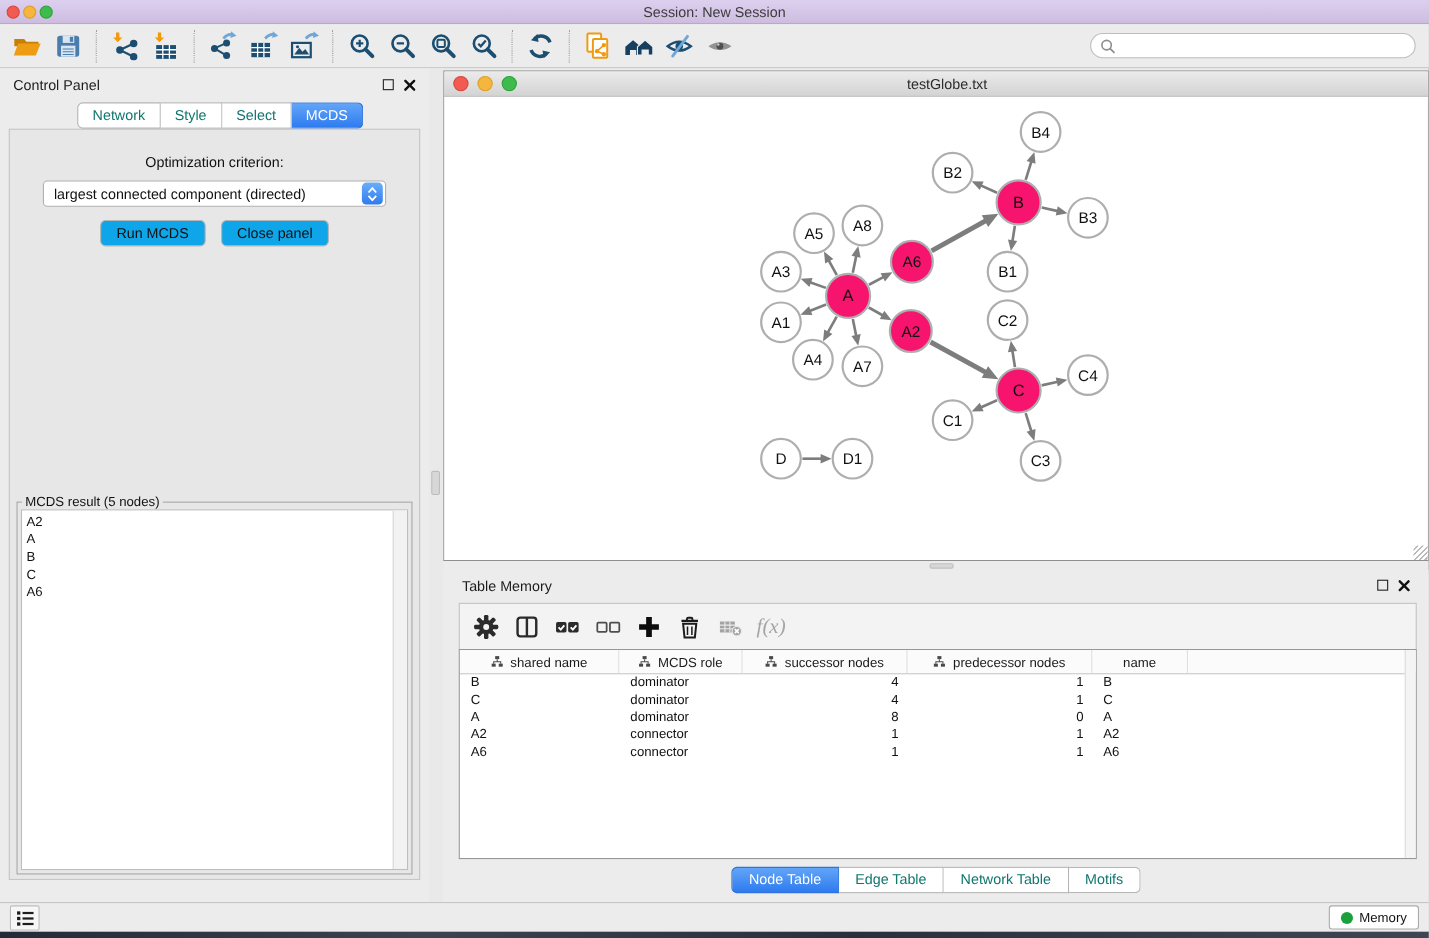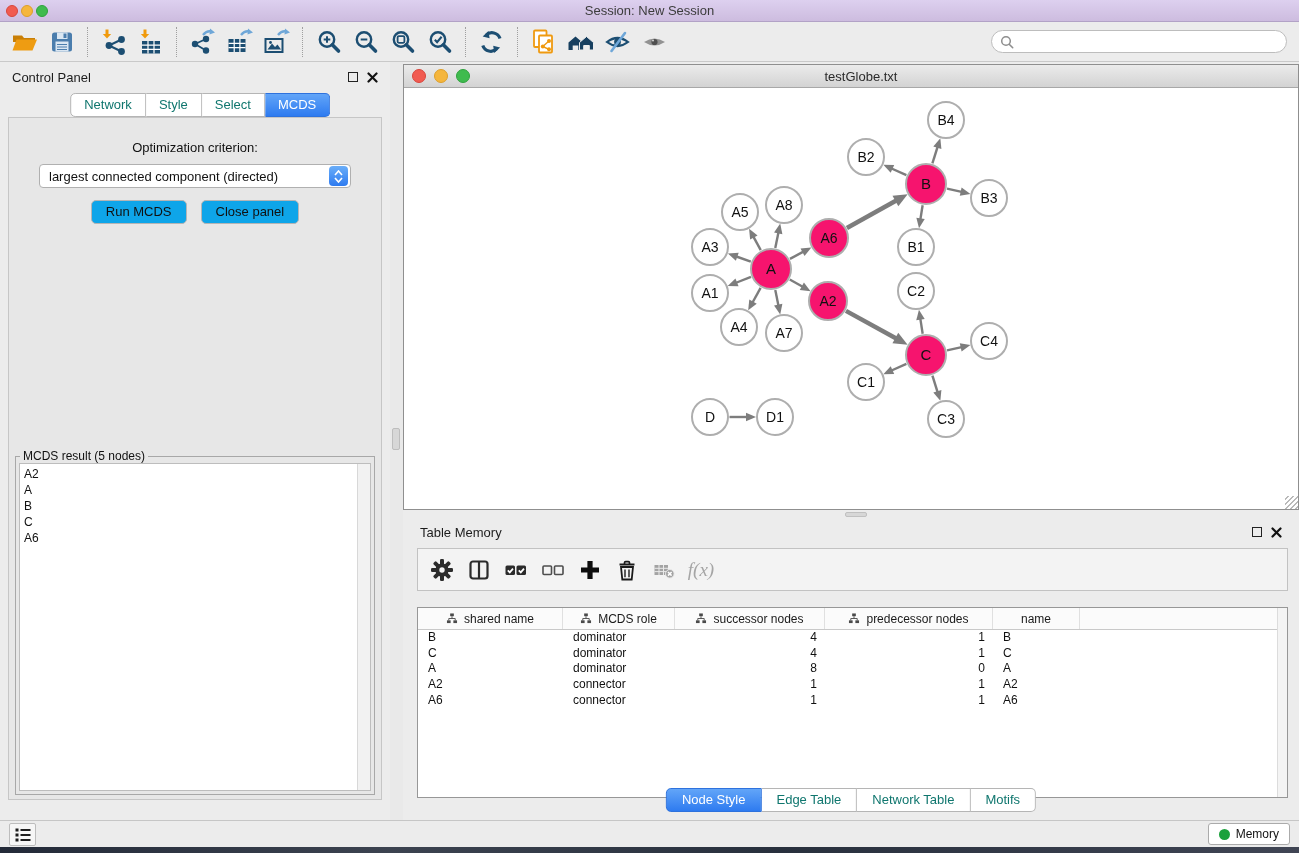--- a/index.html
+++ b/index.html
@@ -81,21 +81,21 @@
   .resize-grip { position:absolute; right:0; bottom:0; width:13px; height:13px;
     background:repeating-linear-gradient(135deg, transparent 0 2px, #b9b9b9 2px 3.5px); }
 
   
   .table-panel { position:absolute; left:403px; top:518px; width:896px; height:302px; background:#ececec; }
   .tp-head { position:relative; height:28px; display:flex; align-items:center; padding:0 17px; }
   .tp-toolbar { position:absolute; left:14px; right:11px; top:30px; height:43px;
     background:#f3f3f3; border:1px solid #c2c2c2; display:flex; align-items:center; gap:7px; padding:0 9px; }
   .tp-tbtn { width:30px; height:32px; display:flex; align-items:center; justify-content:center; }
   .fx { font-family:"Liberation Serif", serif; font-style:italic; font-size:19px; color:#a5a5a5; }
-  .tbl-box { position:absolute; left:14px; right:11px; top:89px; height:191px;
+  .tbl-box { position:absolute; left:14px; right:11px; top:72px; height:191px;
     background:#fff; border:1px solid #979797; overflow:hidden; }
   .tbl-scroll { position:absolute; right:0; top:0; bottom:0; width:10px; background:#f4f4f4; border-left:1px solid #dcdcdc; }
   .tbl-header { display:grid; grid-template-columns:145px 112px 150px 168px 87px 1fr; height:22px;
     background:#fbfbfb; border-bottom:1px solid #c9c9c9; }
   .th-cell { display:flex; align-items:center; justify-content:center; gap:6px; font-size:12px;
     color:#1a1a1a; border-right:1px solid #e0e0e0; overflow:hidden; }
   .th-cell:last-child { border-right:none; }
   .tbl-row { display:grid; grid-template-columns:145px 112px 150px 168px 87px 1fr; height:15.7px; }
   .td-cell { font-size:12px; color:#111; line-height:15.7px; white-space:nowrap; overflow:hidden; }
   .td-left { padding-left:10px; text-align:left; }
@@ -624,21 +624,21 @@
             <div class="td-cell td-left">A6</div>
             <div class="td-cell td-left">connector</div>
             <div class="td-cell td-right">1</div>
             <div class="td-cell td-right">1</div>
             <div class="td-cell td-left">A6</div>
           </div>
         </div>
       <div class="tbl-scroll"></div>
     </div>
     <div class="tp-tabs" id="tp-tabs">
-        <div class="seg active">Node Style</div>
+        <div class="seg active">Node Table</div>
         <div class="seg">Edge Table</div>
         <div class="seg">Network Table</div>
         <div class="seg">Motifs</div>
       </div>
   </div>
 
   <div class="statusbar">
     <div class="list-btn">
       <svg width="16" height="14" viewBox="0 0 16 14">
           <g fill="#1d1d1d">

